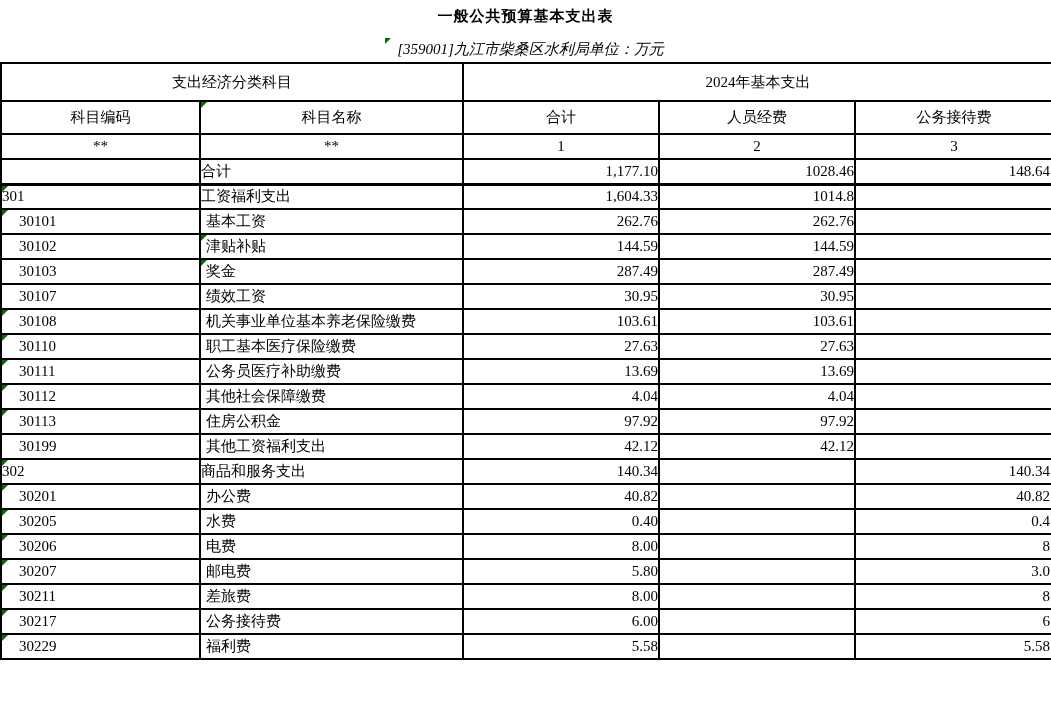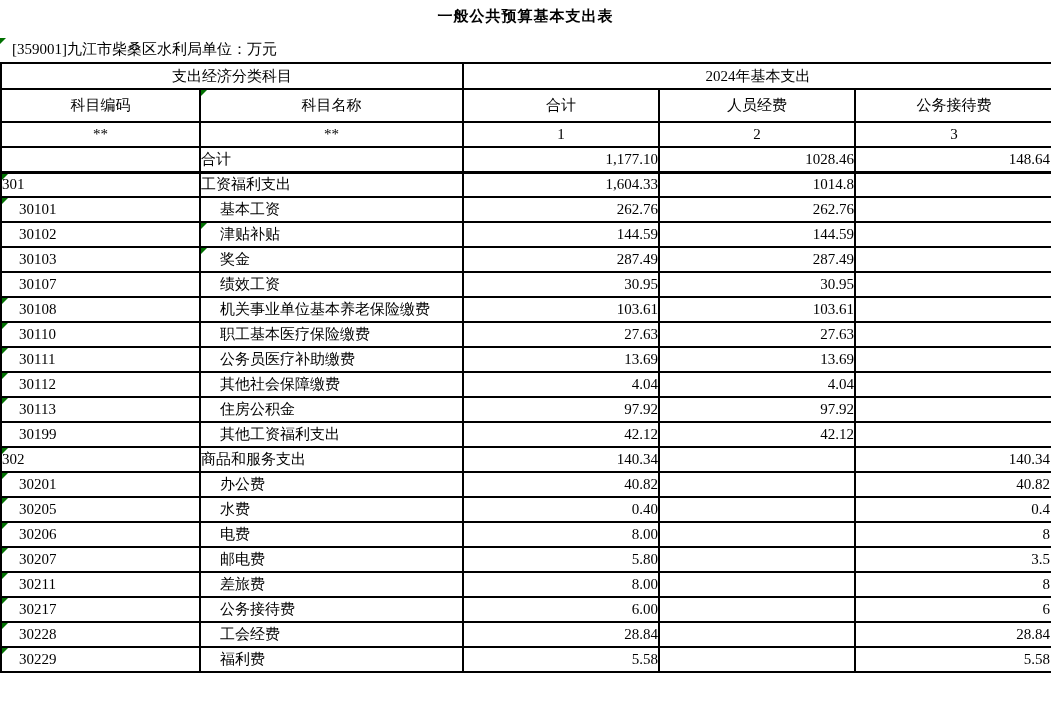--- a/index.html
+++ b/index.html
@@ -14,51 +14,52 @@
     text-align: center;
     font-weight: bold;
     font-size: 15px;
     padding-top: 7px;
     height: 37px;
     font-family: "Liberation Sans", "DejaVu Sans", sans-serif;
     letter-spacing: 1px;
   }
   .meta-row {
     display: flex;
-    justify-content: flex-start;
+    justify-content: center;
     align-items: flex-end;
     font-size: 15px;
     padding: 2px 2px 3px 10px;
     height: 25px;
+    font-style: italic;
   }
   .org-cell { position: relative; padding-left: 2px; }
   .org-cell .tri { left: -10px; top: -2px; }
   table.budget {
     border-collapse: collapse;
     table-layout: fixed;
     width: 1051px;
   }
   table.budget th, table.budget td {
     border: 2px solid #000;
     font-weight: normal;
     font-size: 15px;
     white-space: nowrap;
     overflow: hidden;
     position: relative;
     padding: 0;
   }
   table.budget .lastcol { border-right: none; }
-  tr.hdr-group th { height: 26px; text-align: center; }
+  tr.hdr-group th { height: 38px; text-align: center; }
   tr.hdr-cols th { height: 33px; text-align: center; }
   tr.hdr-nums td { height: 25px; text-align: center; }
   tbody td { height: 25px; }
   td.code { text-align: left; padding-left: 5px; }
   td.code.ind { padding-left: 17px; }
   td.name { text-align: left; padding-left: 4px; }
-  td.name.ind { padding-left: 19px; }
+  td.name.ind { padding-left: 5px; }
   td.num { text-align: right; padding-right: 5px; }
   td.num.pub { padding-right: 2px; }
   tr.total-row td { border-bottom-width: 3px; }
   .tri {
     position: absolute; top: 0; left: 0;
     width: 0; height: 0;
     border-top: 6px solid #007000;
     border-right: 6px solid transparent;
   }
 </style>
@@ -213,44 +214,37 @@
         <td class="name ind">电费</td>
         <td class="num">8.00</td>
         <td class="num"></td>
         <td class="num pub lastcol">8</td>
       </tr>
       <tr>
         <td class="code ind"><span class="tri"></span>30207</td>
         <td class="name ind">邮电费</td>
         <td class="num">5.80</td>
         <td class="num"></td>
-        <td class="num pub lastcol">3.5</td>
+        <td class="num pub lastcol">3.0</td>
       </tr>
       <tr>
         <td class="code ind"><span class="tri"></span>30211</td>
         <td class="name ind">差旅费</td>
         <td class="num">8.00</td>
         <td class="num"></td>
         <td class="num pub lastcol">8</td>
       </tr>
       <tr>
         <td class="code ind"><span class="tri"></span>30217</td>
         <td class="name ind">公务接待费</td>
         <td class="num">6.00</td>
         <td class="num"></td>
         <td class="num pub lastcol">6</td>
       </tr>
       <tr>
-        <td class="code ind"><span class="tri"></span>30228</td>
-        <td class="name ind">工会经费</td>
-        <td class="num">28.84</td>
-        <td class="num"></td>
-        <td class="num pub lastcol">28.84</td>
-      </tr>
-      <tr>
         <td class="code ind"><span class="tri"></span>30229</td>
         <td class="name ind">福利费</td>
         <td class="num">5.58</td>
         <td class="num"></td>
         <td class="num pub lastcol">5.58</td>
       </tr>
     </tbody>
 </table>
 
 </body></html>

